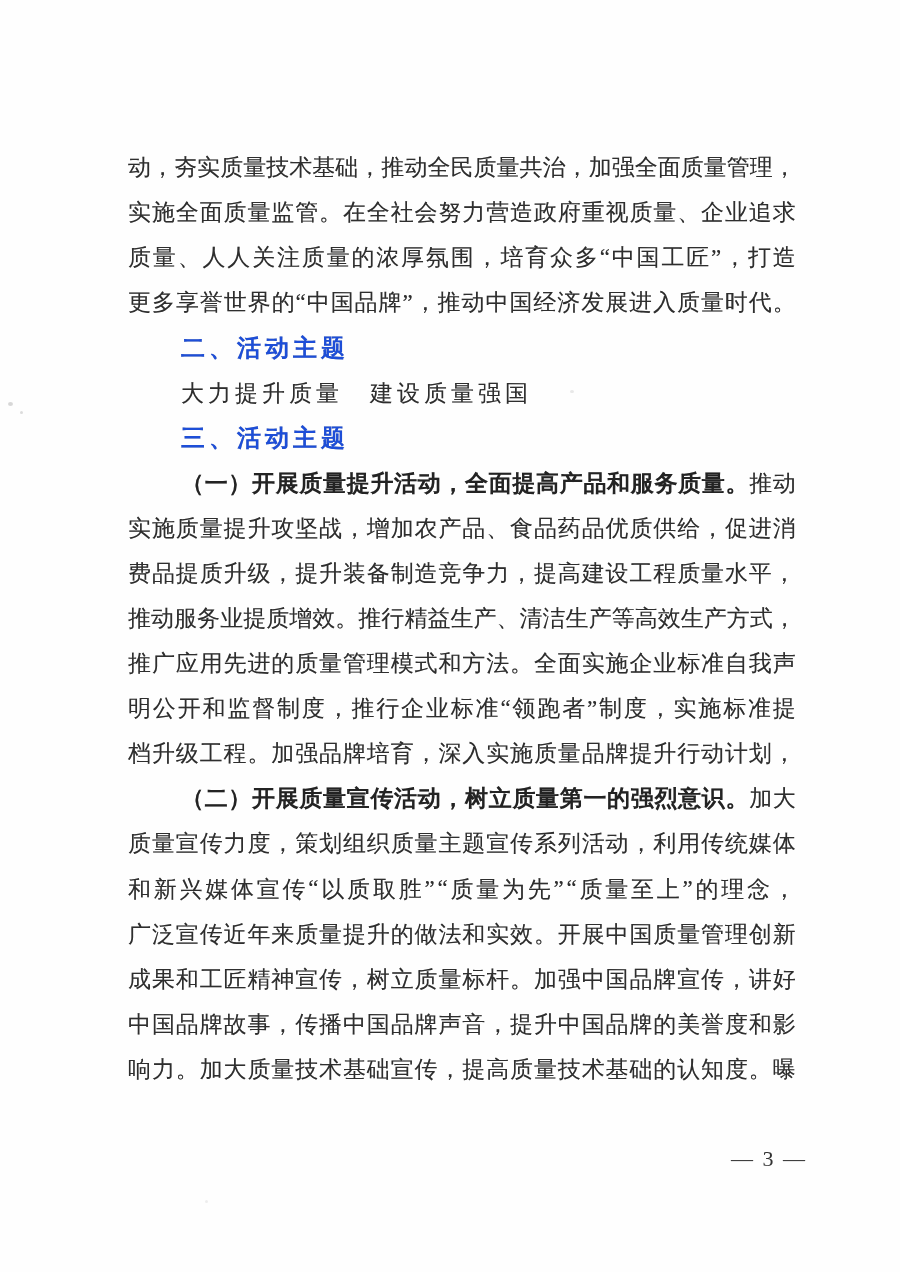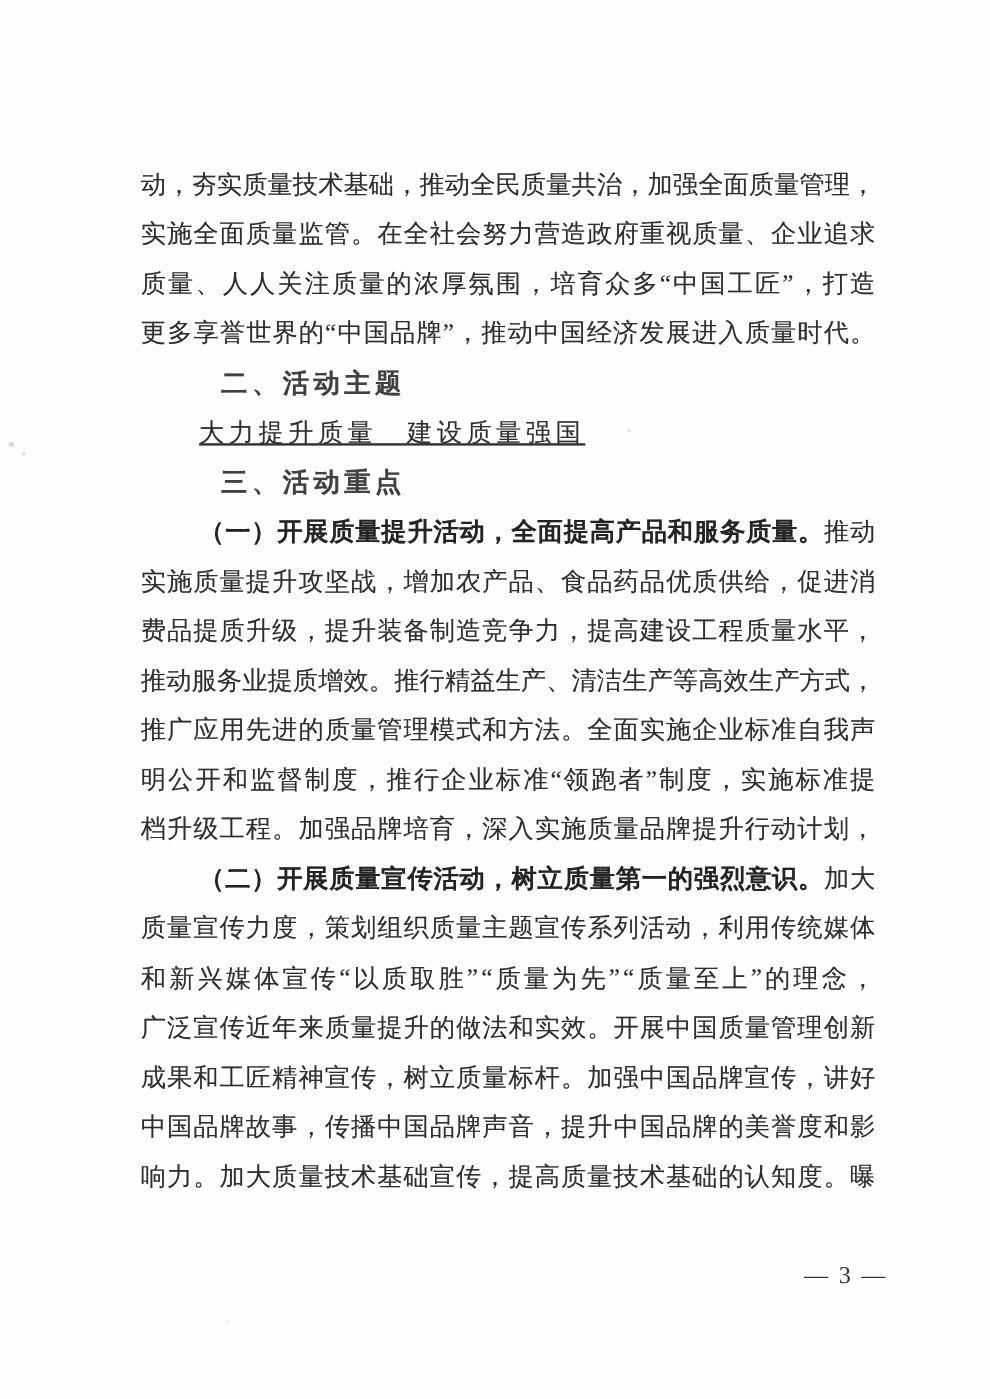--- a/index.html
+++ b/index.html
@@ -38,22 +38,21 @@
   }
   .line span.b {
     font-weight: bold;
     color: #232323;
   }
   .line span.h {
     font-family: "Liberation Sans", sans-serif;
     font-weight: bold;
     font-size: 24px;
     letter-spacing: 4px;
-    color: #404040;
-    margin-left: 20px;
+    color: #1d4ed8;
   }
   .footer {
     position: absolute;
     left: 128px;
     top: 1146px;
     width: 679px;
     text-align: right;
     font-size: 22px;
     letter-spacing: 2px;
     color: #333333;
@@ -72,22 +71,22 @@
 </head>
 <body>
 
 <div class="page">
   <div class="text-block">
       <div class="line fill"><span>动</span><span>，</span><span>夯</span><span>实</span><span>质</span><span>量</span><span>技</span><span>术</span><span>基</span><span>础</span><span>，</span><span>推</span><span>动</span><span>全</span><span>民</span><span>质</span><span>量</span><span>共</span><span>治</span><span>，</span><span>加</span><span>强</span><span>全</span><span>面</span><span>质</span><span>量</span><span>管</span><span>理</span><span>，</span></div>
       <div class="line fill"><span>实</span><span>施</span><span>全</span><span>面</span><span>质</span><span>量</span><span>监</span><span>管</span><span>。</span><span>在</span><span>全</span><span>社</span><span>会</span><span>努</span><span>力</span><span>营</span><span>造</span><span>政</span><span>府</span><span>重</span><span>视</span><span>质</span><span>量</span><span>、</span><span>企</span><span>业</span><span>追</span><span>求</span></div>
       <div class="line fill"><span>质</span><span>量</span><span>、</span><span>人</span><span>人</span><span>关</span><span>注</span><span>质</span><span>量</span><span>的</span><span>浓</span><span>厚</span><span>氛</span><span>围</span><span>，</span><span>培</span><span>育</span><span>众</span><span>多</span><span>“</span><span>中</span><span>国</span><span>工</span><span>匠</span><span>”</span><span>，</span><span>打</span><span>造</span></div>
       <div class="line fill"><span>更</span><span>多</span><span>享</span><span>誉</span><span>世</span><span>界</span><span>的</span><span>“</span><span>中</span><span>国</span><span>品</span><span>牌</span><span>”</span><span>，</span><span>推</span><span>动</span><span>中</span><span>国</span><span>经</span><span>济</span><span>发</span><span>展</span><span>进</span><span>入</span><span>质</span><span>量</span><span>时</span><span>代</span><span>。</span></div>
       <div class="line" style="padding-left: 53px;"><span class="b h ls">二、活动主题</span></div>
-      <div class="line" style="padding-left: 53px; text-decoration: underline;"><span class="ls">大力提升质量　建设质量强国</span></div>
-      <div class="line" style="padding-left: 53px;"><span class="b h ls">三、活动重点</span></div>
+      <div class="line" style="padding-left: 53px;"><span class="ls">大力提升质量　建设质量强国</span></div>
+      <div class="line" style="padding-left: 53px;"><span class="b h ls">三、活动主题</span></div>
       <div class="line fill" style="padding-left: 53px;"><span class="b">（</span><span class="b">一</span><span class="b">）</span><span class="b">开</span><span class="b">展</span><span class="b">质</span><span class="b">量</span><span class="b">提</span><span class="b">升</span><span class="b">活</span><span class="b">动</span><span class="b">，</span><span class="b">全</span><span class="b">面</span><span class="b">提</span><span class="b">高</span><span class="b">产</span><span class="b">品</span><span class="b">和</span><span class="b">服</span><span class="b">务</span><span class="b">质</span><span class="b">量</span><span class="b">。</span><span>推</span><span>动</span></div>
       <div class="line fill"><span>实</span><span>施</span><span>质</span><span>量</span><span>提</span><span>升</span><span>攻</span><span>坚</span><span>战</span><span>，</span><span>增</span><span>加</span><span>农</span><span>产</span><span>品</span><span>、</span><span>食</span><span>品</span><span>药</span><span>品</span><span>优</span><span>质</span><span>供</span><span>给</span><span>，</span><span>促</span><span>进</span><span>消</span></div>
       <div class="line fill"><span>费</span><span>品</span><span>提</span><span>质</span><span>升</span><span>级</span><span>，</span><span>提</span><span>升</span><span>装</span><span>备</span><span>制</span><span>造</span><span>竞</span><span>争</span><span>力</span><span>，</span><span>提</span><span>高</span><span>建</span><span>设</span><span>工</span><span>程</span><span>质</span><span>量</span><span>水</span><span>平</span><span>，</span></div>
       <div class="line fill"><span>推</span><span>动</span><span>服</span><span>务</span><span>业</span><span>提</span><span>质</span><span>增</span><span>效</span><span>。</span><span>推</span><span>行</span><span>精</span><span>益</span><span>生</span><span>产</span><span>、</span><span>清</span><span>洁</span><span>生</span><span>产</span><span>等</span><span>高</span><span>效</span><span>生</span><span>产</span><span>方</span><span>式</span><span>，</span></div>
       <div class="line fill"><span>推</span><span>广</span><span>应</span><span>用</span><span>先</span><span>进</span><span>的</span><span>质</span><span>量</span><span>管</span><span>理</span><span>模</span><span>式</span><span>和</span><span>方</span><span>法</span><span>。</span><span>全</span><span>面</span><span>实</span><span>施</span><span>企</span><span>业</span><span>标</span><span>准</span><span>自</span><span>我</span><span>声</span></div>
       <div class="line fill"><span>明</span><span>公</span><span>开</span><span>和</span><span>监</span><span>督</span><span>制</span><span>度</span><span>，</span><span>推</span><span>行</span><span>企</span><span>业</span><span>标</span><span>准</span><span>“</span><span>领</span><span>跑</span><span>者</span><span>”</span><span>制</span><span>度</span><span>，</span><span>实</span><span>施</span><span>标</span><span>准</span><span>提</span></div>
       <div class="line fill"><span>档</span><span>升</span><span>级</span><span>工</span><span>程</span><span>。</span><span>加</span><span>强</span><span>品</span><span>牌</span><span>培</span><span>育</span><span>，</span><span>深</span><span>入</span><span>实</span><span>施</span><span>质</span><span>量</span><span>品</span><span>牌</span><span>提</span><span>升</span><span>行</span><span>动</span><span>计</span><span>划</span><span>，</span></div>
       <div class="line fill" style="padding-left: 53px;"><span class="b">（</span><span class="b">二</span><span class="b">）</span><span class="b">开</span><span class="b">展</span><span class="b">质</span><span class="b">量</span><span class="b">宣</span><span class="b">传</span><span class="b">活</span><span class="b">动</span><span class="b">，</span><span class="b">树</span><span class="b">立</span><span class="b">质</span><span class="b">量</span><span class="b">第</span><span class="b">一</span><span class="b">的</span><span class="b">强</span><span class="b">烈</span><span class="b">意</span><span class="b">识</span><span class="b">。</span><span>加</span><span>大</span></div>
       <div class="line fill"><span>质</span><span>量</span><span>宣</span><span>传</span><span>力</span><span>度</span><span>，</span><span>策</span><span>划</span><span>组</span><span>织</span><span>质</span><span>量</span><span>主</span><span>题</span><span>宣</span><span>传</span><span>系</span><span>列</span><span>活</span><span>动</span><span>，</span><span>利</span><span>用</span><span>传</span><span>统</span><span>媒</span><span>体</span></div>
       <div class="line fill"><span>和</span><span>新</span><span>兴</span><span>媒</span><span>体</span><span>宣</span><span>传</span><span>“</span><span>以</span><span>质</span><span>取</span><span>胜</span><span>”</span><span>“</span><span>质</span><span>量</span><span>为</span><span>先</span><span>”</span><span>“</span><span>质</span><span>量</span><span>至</span><span>上</span><span>”</span><span>的</span><span>理</span><span>念</span><span>，</span></div>

